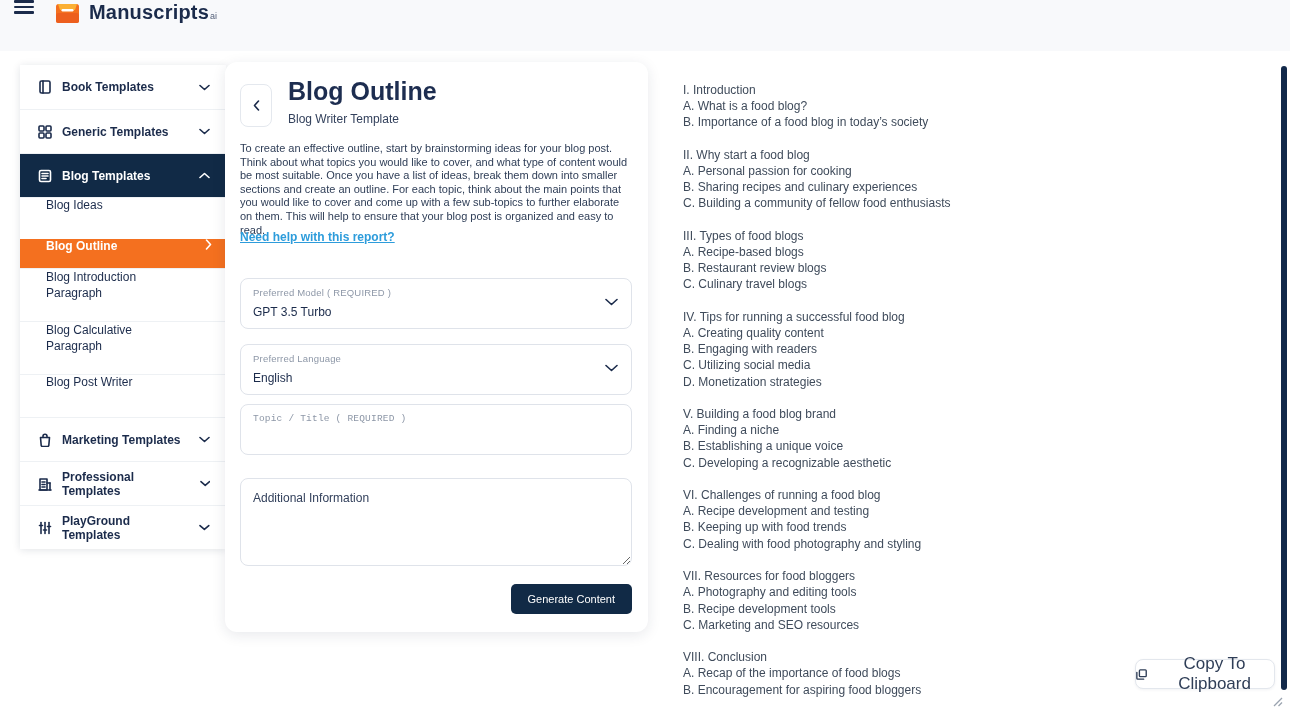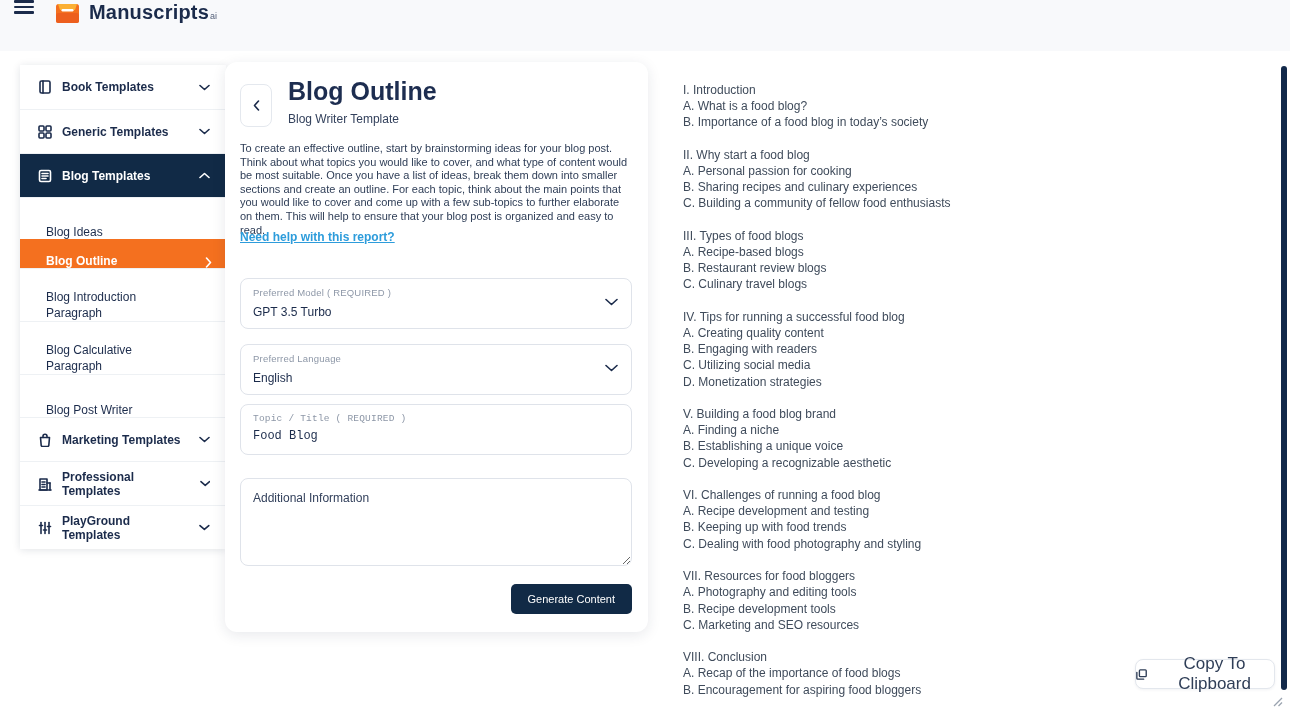--- a/index.html
+++ b/index.html
@@ -16,21 +16,21 @@
   .brand { font-size:20px; font-weight:700; color:#1B2B4B; letter-spacing:0.2px; }
   .brand-suffix { font-size:9px; color:#55617A; align-self:flex-end; margin-bottom:3px; margin-left:1px; }
 
   
   .sidebar { position:absolute; left:20px; top:65px; width:206px; background:#fff; box-shadow:0 1px 8px rgba(20,35,60,0.12); }
   .nav-group { height:44px; display:flex; align-items:center; gap:10px; padding:0 16px 0 18px; font-size:12px; font-weight:700; color:#1B2B4B; border-top:1px solid #EEF1F4; cursor:pointer; background:#fff; }
   .nav-group:first-child { border-top:none; }
   .nav-group .gicon { width:14px; height:14px; flex:0 0 auto; }
   .nav-group .chev { margin-left:auto; }
   .nav-group.active { background:#112A46; color:#fff; }
-  .nav-sub { height:42px; display:flex; align-items:flex-end; padding-left:26px; padding-right:14px; font-size:12px; color:#1B2B4B; border-top:1px solid #EEF1F4; cursor:pointer; background:#fff; }
+  .nav-sub { height:42px; display:flex; align-items:flex-start; padding-left:26px; padding-right:14px; font-size:12px; color:#1B2B4B; border-top:1px solid #EEF1F4; cursor:pointer; background:#fff; }
   .nav-sub.multiline { height:53px; line-height:16px; padding-right:42px; }
   .nav-sub.active-orange { height:29px; background:#F4701F; color:#fff; font-weight:600; border-top:none; }
   .nav-sub.active-orange .chev-right { margin-left:auto; }
 
   svg.stroke { fill:none; stroke:#1B2B4B; stroke-width:1.6; stroke-linecap:round; stroke-linejoin:round; }
   .nav-group.active svg.stroke { stroke:#fff; }
   .active-orange svg.stroke { stroke:#fff; }
 
   
   .card { position:absolute; left:225px; top:62px; width:423px; height:570px; background:#fff; border-radius:12px; box-shadow:0 3px 14px rgba(25,39,66,0.10); }
@@ -212,21 +212,20 @@
     <div class="field" style="top:282px;">
       <div class="flabel">Preferred Language</div>
       <div class="fvalue">English</div>
       <svg class="chev stroke" width="13" height="8" viewBox="0 0 13 8">
           <polyline points="1,1.5 6.5,6.5 12,1.5"></polyline>
         </svg>
     </div>
 
     <div class="field" style="top:342px;font-family:Liberation Mono, monospace;">
       <div class="flabel">Topic / Title ( REQUIRED )</div>
-      <input type="text" value="Food Blog" style="">
     </div>
 
     <div class="ta-wrap">
       <textarea placeholder="Additional Information" style=""></textarea>
     </div>
 
     <button class="generate-btn">Generate Content</button>
 
   </div>
 

